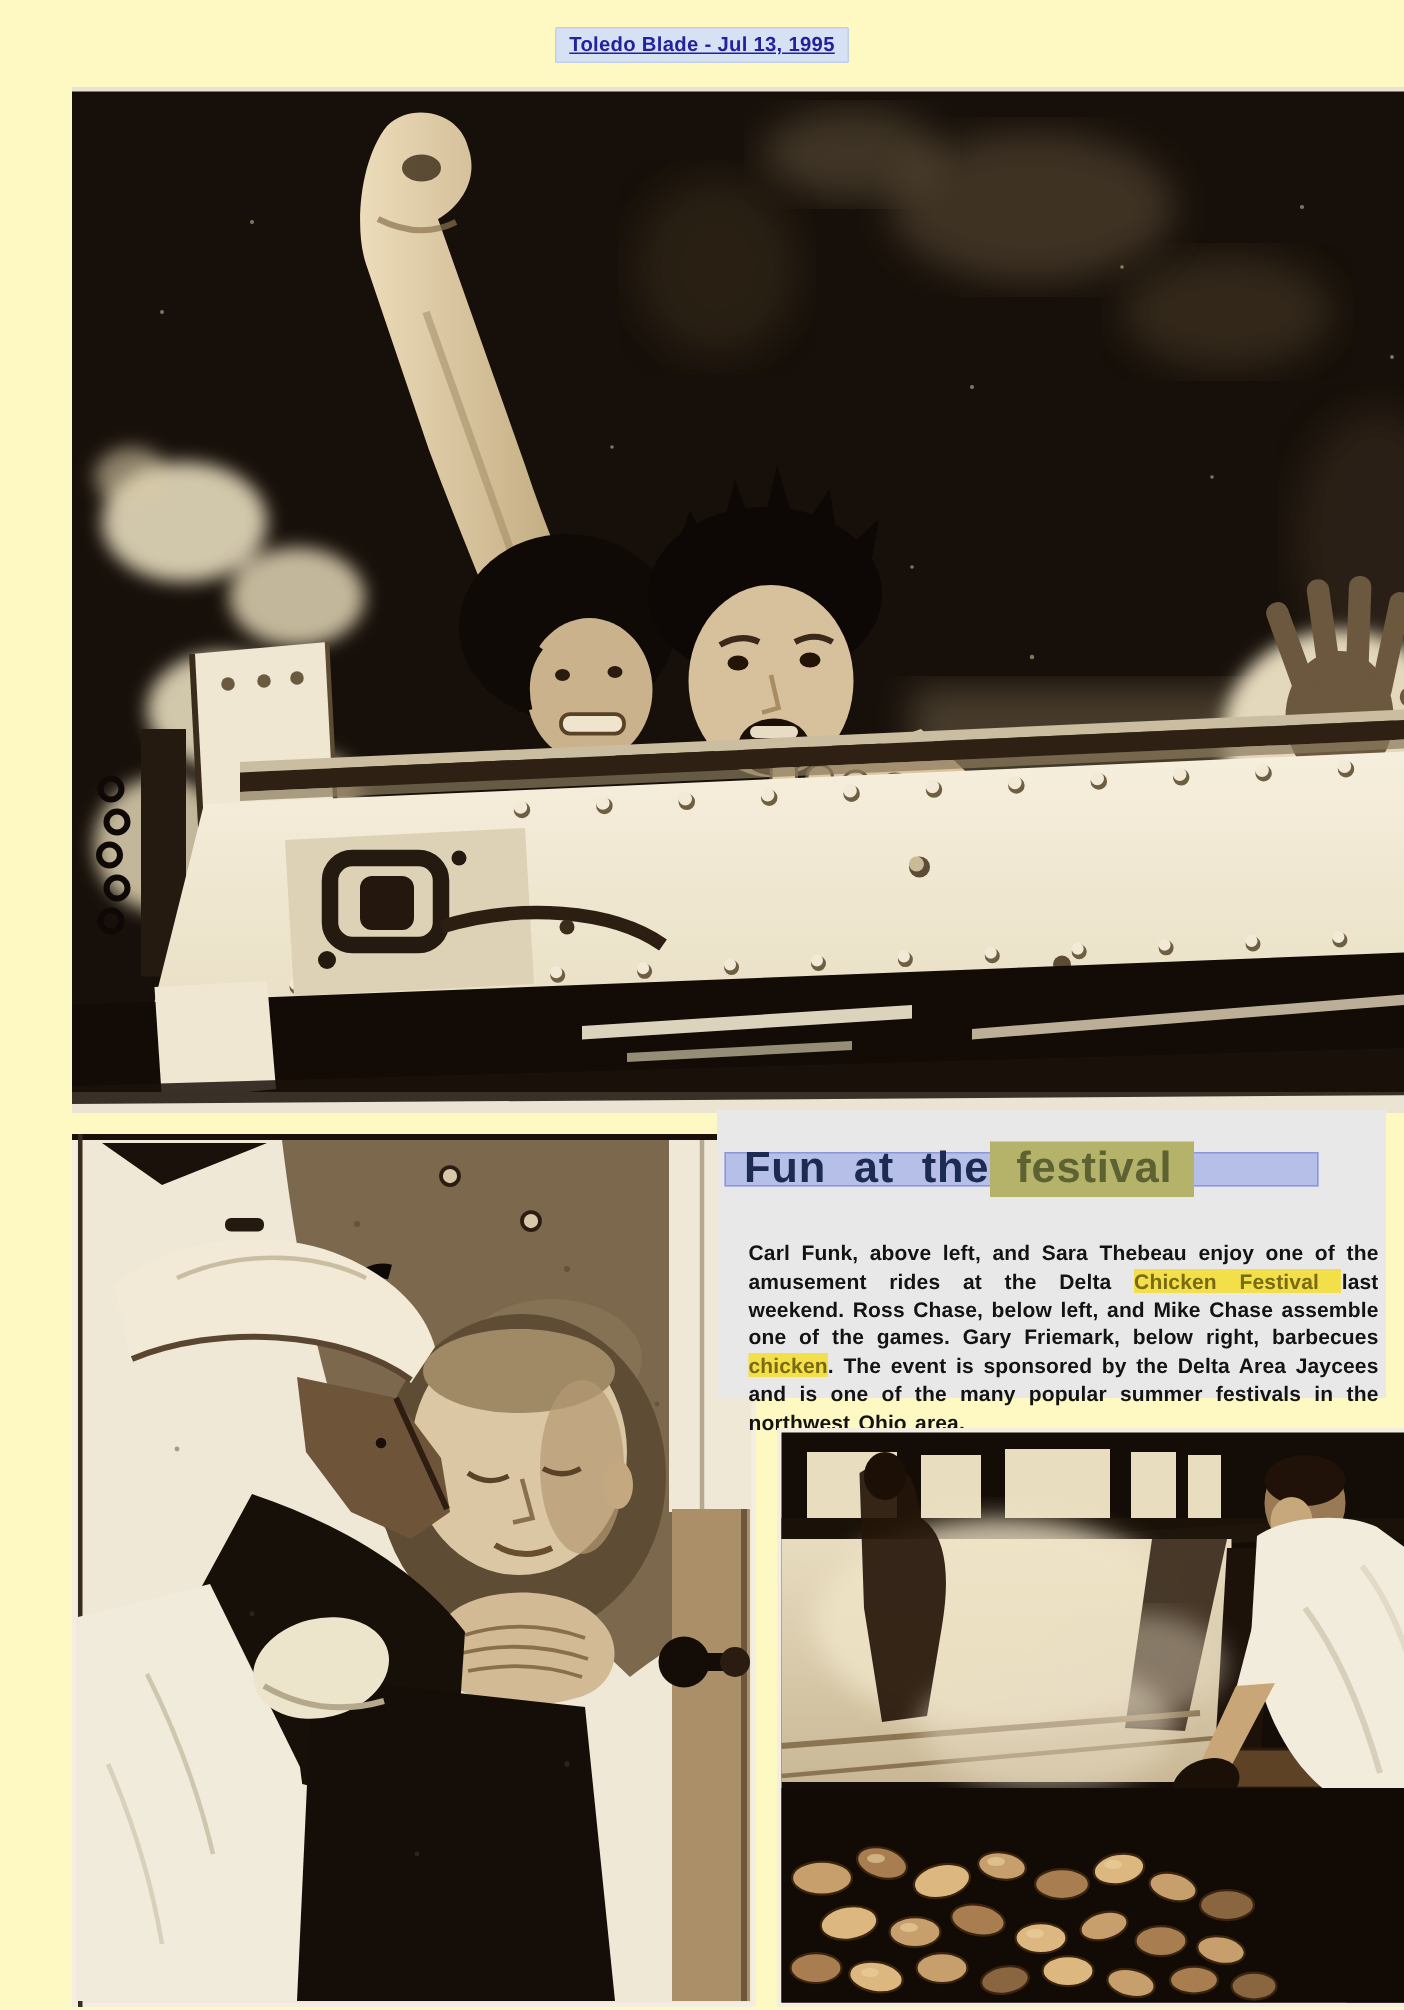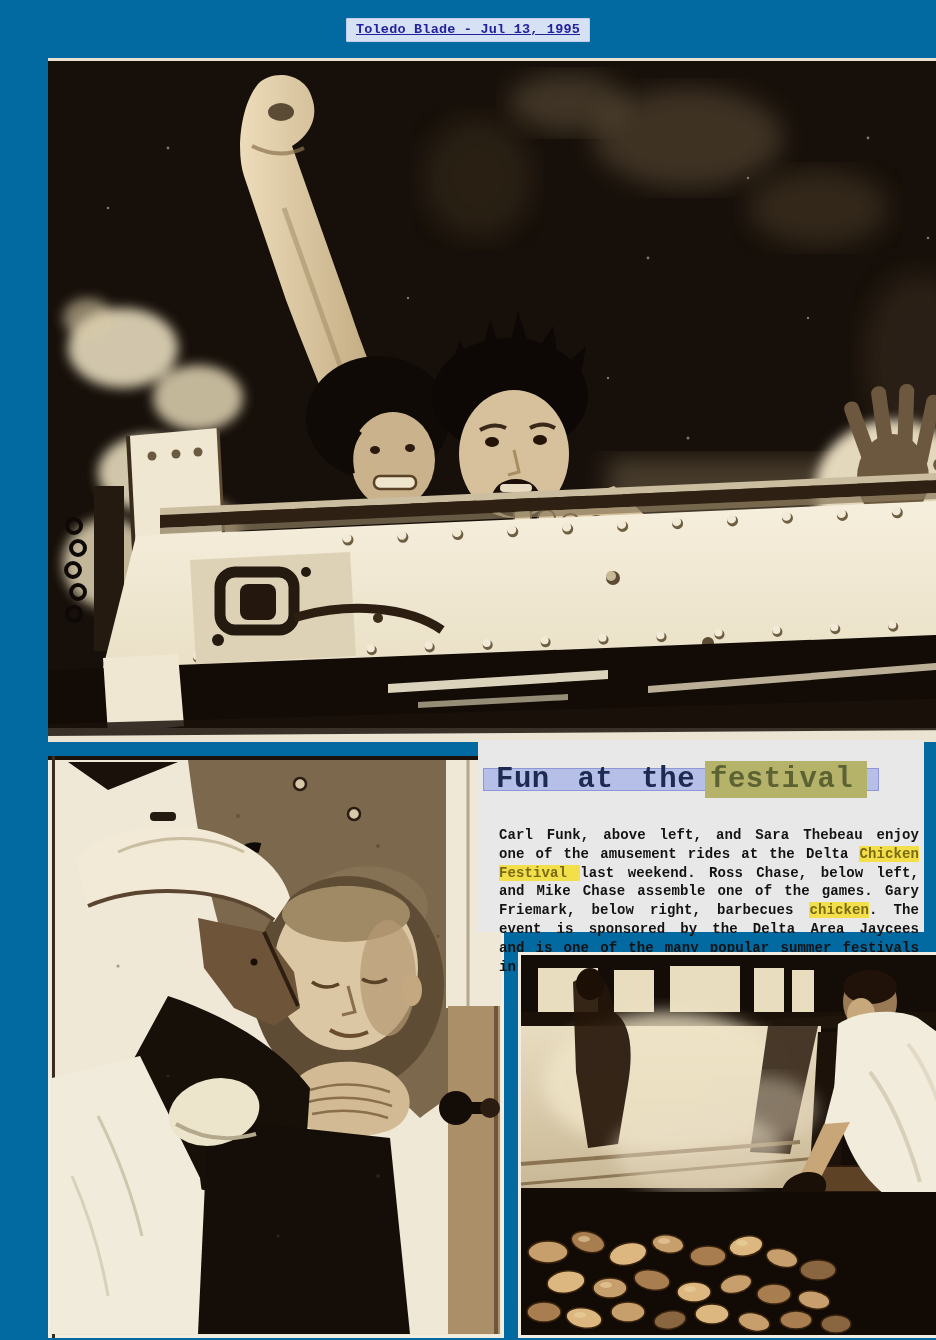--- a/index.html
+++ b/index.html
@@ -1,19 +1,19 @@
 <!DOCTYPE html>
 <html style="--link-bg: #d7e1f4; --link-text: #22229e; --panel-bg: #e8e8e8; --headline-bg: #b6bfe7; --headline-border: #8e96d5; --headline-text: #1d2a52; --headline-highlight-bg: #b5b269; --headline-highlight-text: #5d6233; --caption-text: #131313; --caption-highlight-bg: #f2df49; --caption-highlight-text: #7a6a14;"><head>
 <meta charset="utf-8">
 <title>Newspaper Archive Page</title>
 <style>
   html,body{margin:0;padding:0;background:#ffffff;}
   #page{
-    position:relative;width:936px;height:1340px;background:#0369a1;
-    overflow:hidden;font-family:Liberation Mono, monospace;
+    position:relative;width:936px;height:1340px;background:#fef9c3;
+    overflow:hidden;font-family:Liberation Sans, sans-serif;
   }
   
   .link-bar{position:absolute;top:18px;left:0;width:100%;text-align:center;}
   .source-link{
     display:inline-block;
     background:var(--link-bg,#d7e1f4);
     color:var(--link-text,#22229e);
     font-size:13.5px;font-weight:bold;text-decoration:underline;
     padding:3px 9px 4px 9px;border:1px solid #c3cfe9;border-radius:1px;
     letter-spacing:.2px;cursor:pointer;
@@ -36,21 +36,21 @@
     display:flex;align-items:center;padding-left:12px;box-sizing:border-box;
     white-space:nowrap;
   }
   .headline-text{
     font-size:29px;font-weight:bold;color:var(--headline-text,#1d2a52);
     letter-spacing:.5px;word-spacing:10px;line-height:1;
   }
   .headline-hl{
     background:var(--headline-highlight-bg,#b5b269);
     color:var(--headline-highlight-text,#5d6233);
-    margin-left:10px;padding:4px 14px 4px 5px;
+    padding:4px 14px 4px 18px;
   }
   #caption{
     position:absolute;left:9px;top:74px;width:420px;
     font-size:14px;font-weight:bold;color:var(--caption-text,#131313);
     line-height:18.8px;text-align:justify;letter-spacing:.1px;word-spacing:1.5px;
     margin:12px;
   }
   #caption .hl{
     background:var(--caption-highlight-bg,#f2df49);
     color:var(--caption-highlight-text,#7a6a14);

